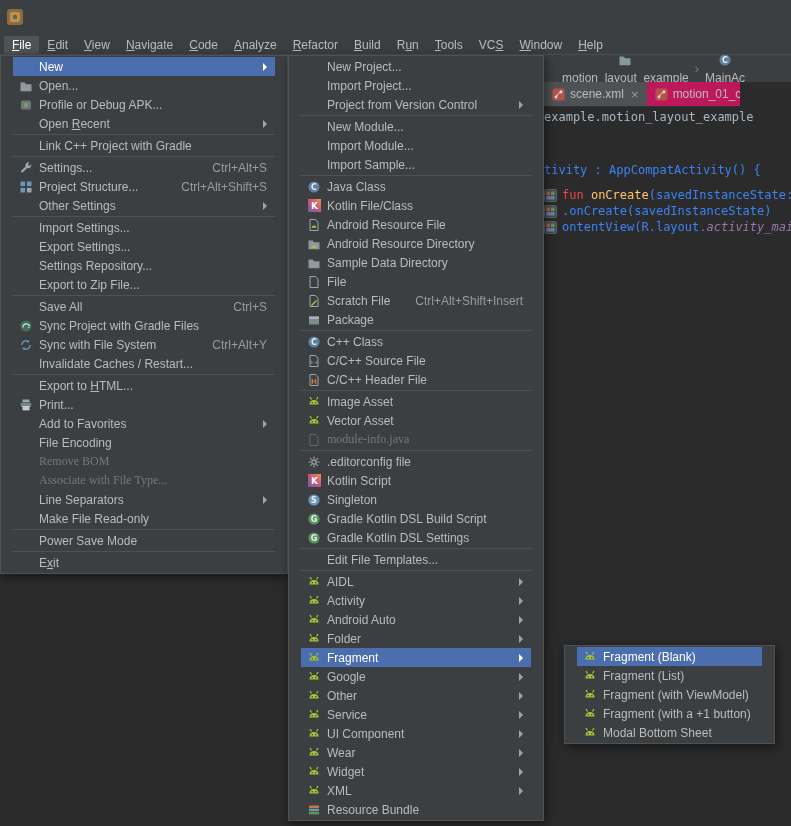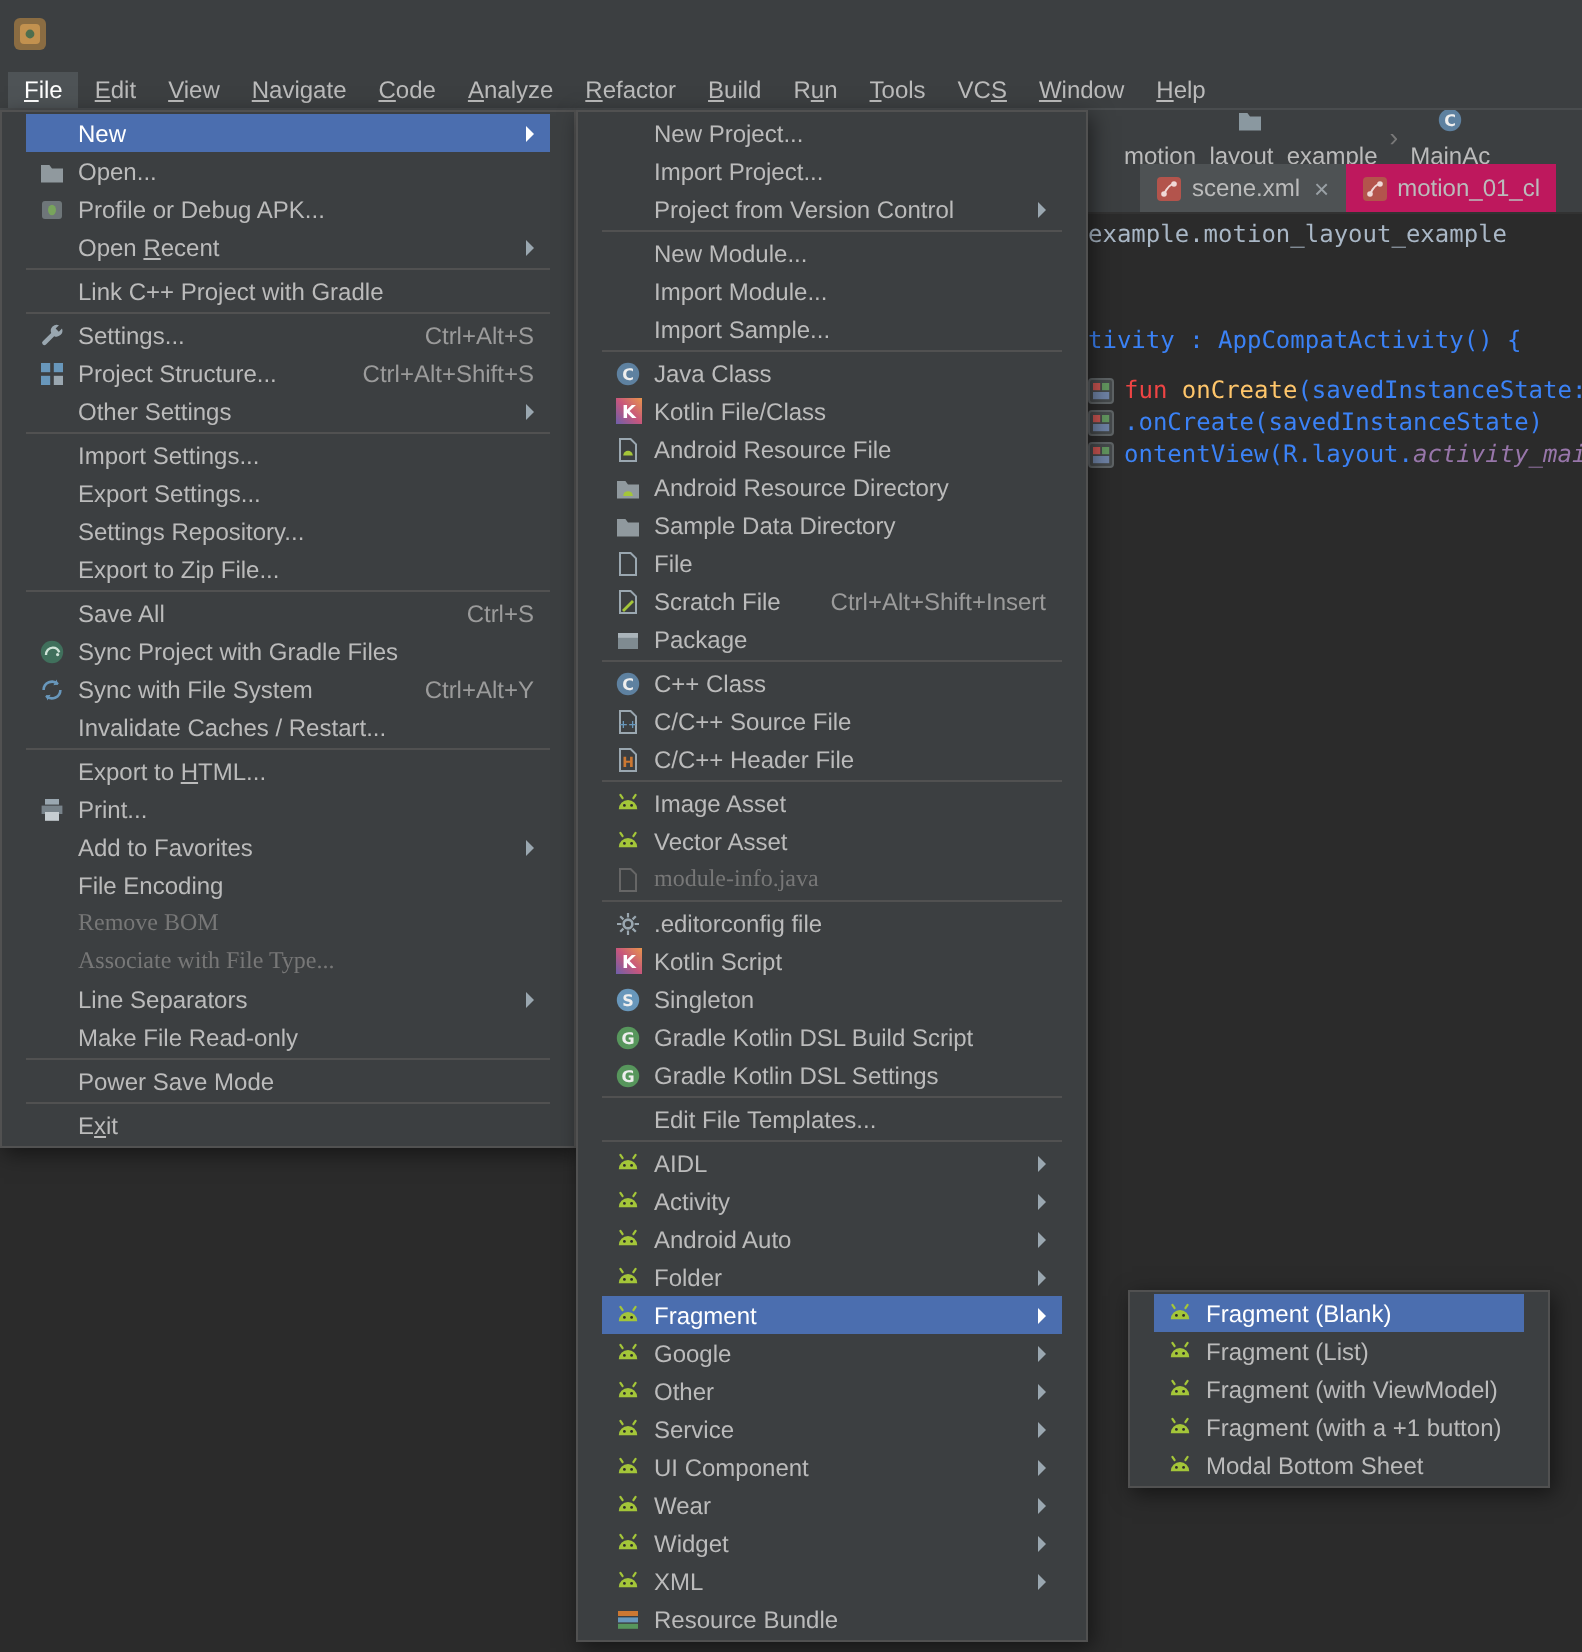--- a/index.html
+++ b/index.html
@@ -16,22 +16,22 @@
     display:flex;align-items:stretch;padding-left:4px;border-bottom:1px solid #4a4d4f;}
   .mb-item{padding:0 8px;line-height:18px;color:#bbbbbb;white-space:nowrap;}
   .mb-active{background:#4e5356;color:#ffffff;}
 
   
   #navbar{position:absolute;left:544px;top:55px;width:247px;height:27px;background:#3c3f41;
     display:flex;align-items:center;padding-left:18px;white-space:nowrap;overflow:hidden;z-index:1;}
   .nav-item{display:inline-flex;align-items:center;gap:4px;color:#bbbbbb;flex-direction:column;}
   .nav-ic{display:inline-flex;width:14px;height:14px;}
   .nav-chev{color:#787878;margin:0 6px;font-size:13px;}
-  #tabbar{position:absolute;left:544px;top:82px;width:247px;height:25px;background:#3c3f41;
-    display:flex;align-items:center;padding-left:26px;overflow:hidden;border-bottom:1px solid #323232;z-index:1;}
+  #tabbar{position:absolute;left:544px;top:82px;width:196px;height:25px;background:#3c3f41;
+    display:flex;align-items:center;overflow:hidden;border-bottom:1px solid #323232;z-index:1;}
   .tab{display:flex;align-items:center;gap:5px;height:24px;padding:0 8px;background:#be185d;
     color:#bbbbbb;white-space:nowrap;}
   .tab-active{background:#4e5254;}
   .tab-ic{display:inline-flex;width:13px;height:13px;}
   .tab-close{color:#99a0a5;font-size:13px;margin-left:2px;line-height:1;}
 
   #code{position:absolute;left:0;top:107px;width:791px;height:719px;background:#2b2b2b;
     font-family:"DejaVu Sans Mono",monospace;font-size:12px;color:#a9b7c6;overflow:hidden;z-index:1;}
   .code-line{position:absolute;white-space:pre;line-height:14px;}
   .pkg{left:544px;top:3px;}

